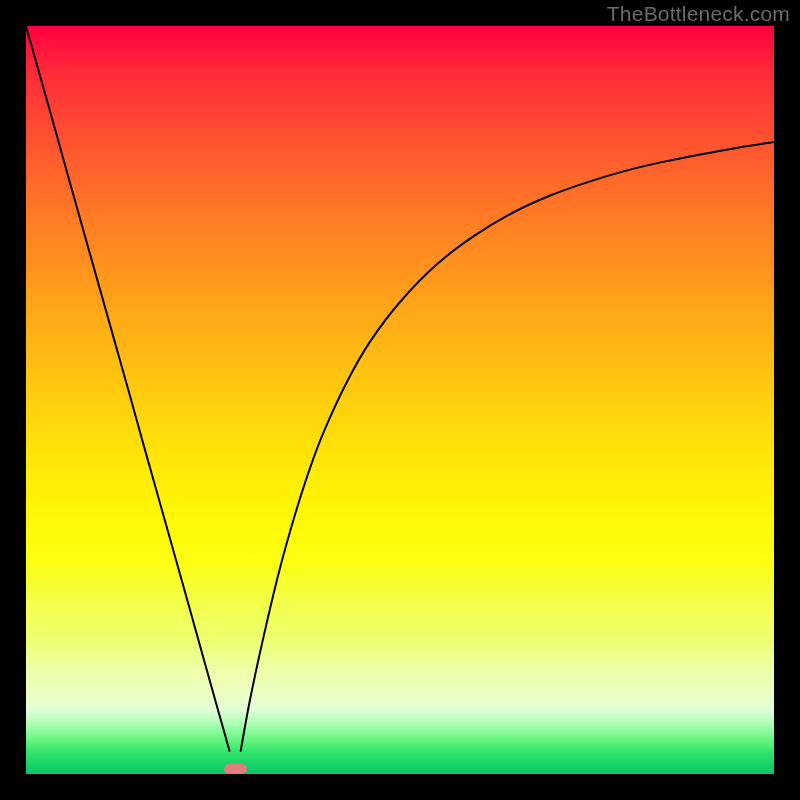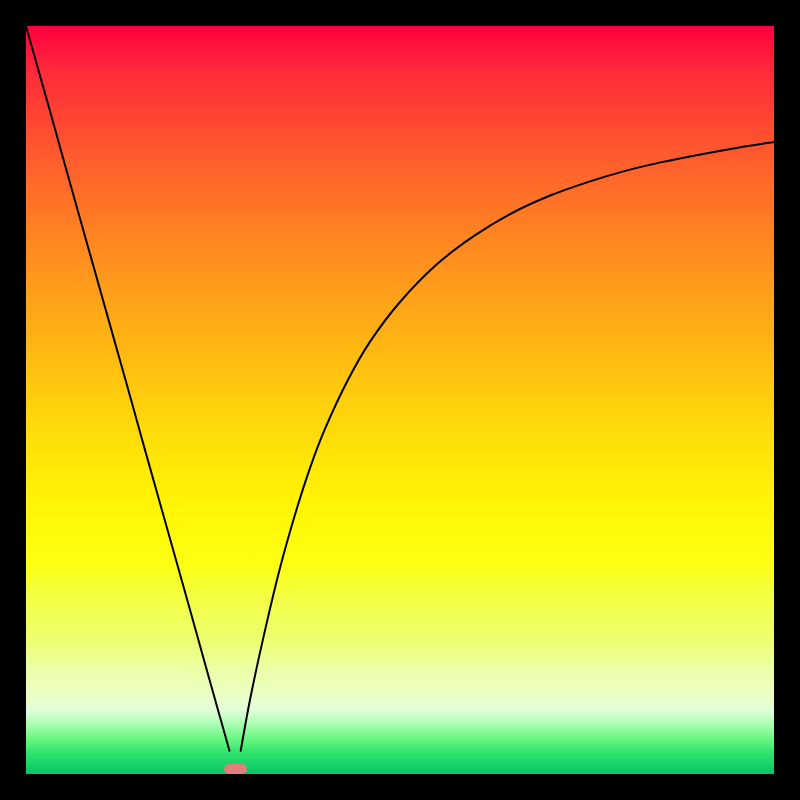--- a/index.html
+++ b/index.html
@@ -76,20 +76,21 @@
     position: absolute;
     left: 0; top: 0;
     width: 748px;
     height: 748px;
   }
 </style>
 </head>
 <body>
 
 <div class="frame">
+  <div class="watermark">TheBottleneck.com</div>
   <div class="plot">
     <div class="gradient"></div>
     <div class="pink-bar" style="left: 198.22px; width: 22.44px; height: 9.724px; bottom: 0px;"></div>
     <svg class="curve" viewBox="0 0 748 748" preserveAspectRatio="none">
       <path d="M 0 0 C 2.4933333333333336 8.851333333333324, 9.973333333333333 35.405333333333274, 14.96 53.10799999999995 C 19.94666666666667 70.81066666666662, 24.933333333333337 88.38866666666667, 29.92 106.21600000000001 C 34.906666666666666 124.04333333333335, 39.89333333333333 142.24466666666666, 44.879999999999995 160.072 C 49.86666666666666 177.89933333333335, 54.85333333333334 195.4773333333334, 59.84 213.18000000000006 C 64.82666666666667 230.88266666666672, 69.81333333333333 248.58533333333335, 74.8 266.288 C 79.78666666666666 283.9906666666667, 84.77333333333333 301.6933333333333, 89.75999999999999 319.396 C 94.74666666666666 337.0986666666667, 99.73333333333335 354.6766666666667, 104.72000000000001 372.504 C 109.70666666666668 390.33133333333336, 114.69333333333334 408.53266666666667, 119.68 426.36 C 124.66666666666667 444.18733333333336, 129.6533333333333 461.76533333333333, 134.64 479.468 C 139.62666666666667 497.1706666666667, 144.61333333333332 514.8733333333333, 149.6 532.576 C 154.58666666666667 550.2786666666667, 159.57333333333332 567.8566666666667, 164.56 585.684 C 169.54666666666668 603.5113333333333, 174.78266666666664 622.5853333333333, 179.51999999999998 639.54 C 184.25733333333332 656.4946666666666, 188.99466666666666 673.2, 192.984 687.412 C 196.97333333333336 701.624, 201.71066666666667 718.5786666666667, 203.45600000000002 724.812 M 214.676 724.812 C 216.29666666666665 715.9606666666666, 220.286 692.0246666666666, 224.4 671.704 C 228.514 651.3833333333333, 234.37333333333333 624.7046666666666, 239.36 602.888 C 244.3466666666667 581.0713333333334, 249.33333333333337 560.0026666666668, 254.32000000000002 540.8040000000001 C 259.3066666666667 521.6053333333334, 264.2933333333333 504.2766666666667, 269.28 487.696 C 274.26666666666665 471.11533333333335, 279.25333333333333 455.532, 284.24 441.32 C 289.2266666666667 427.108, 292.96666666666664 416.88533333333334, 299.2 402.424 C 305.43333333333334 387.9626666666666, 314.15999999999997 369.0133333333333, 321.64 354.55199999999996 C 329.12 340.0906666666666, 335.35333333333335 328.746, 344.08000000000004 315.656 C 352.80666666666673 302.56600000000003, 362.78 288.9773333333333, 374 276.012 C 385.22 263.0466666666667, 398.9333333333334 248.9593333333333, 411.40000000000003 237.86399999999998 C 423.8666666666667 226.76866666666666, 436.33333333333337 217.91733333333337, 448.8 209.44000000000005 C 461.26666666666665 200.96266666666673, 473.73333333333335 193.60733333333334, 486.2 187 C 498.66666666666663 180.39266666666666, 511.1333333333333 174.90733333333324, 523.6 169.79599999999994 C 536.0666666666667 164.68466666666663, 548.5333333333333 160.44600000000008, 561 156.3320000000001 C 573.4666666666667 152.21800000000013, 585.9333333333333 148.4780000000001, 598.4 145.11200000000008 C 610.8666666666667 141.74600000000007, 623.3333333333333 138.87866666666676, 635.8 136.13600000000008 C 648.2666666666667 133.3933333333334, 660.7333333333333 131.02466666666675, 673.2 128.65600000000006 C 685.6666666666667 126.28733333333338, 698.1333333333333 124.04333333333331, 710.6 121.92399999999998 C 723.0666666666667 119.80466666666665, 741.7666666666667 116.93733333333337, 748 115.94000000000005" fill="none" stroke="#000" stroke-width="2" stroke-linecap="round" stroke-linejoin="round"></path>
     </svg>
   </div>
 </div>
 
 </body></html>

